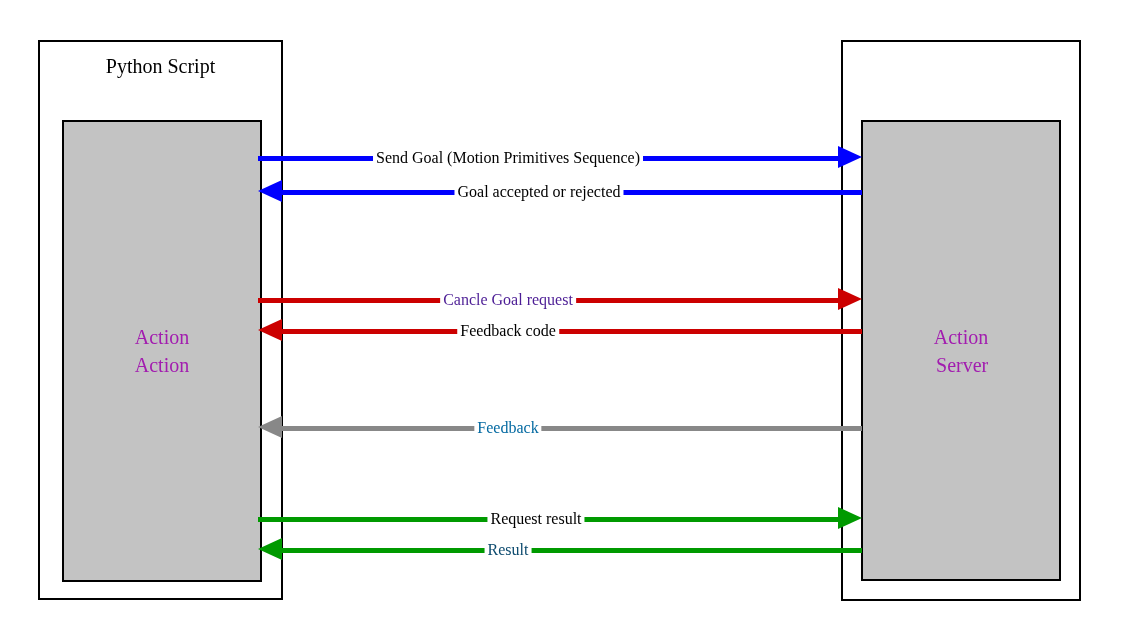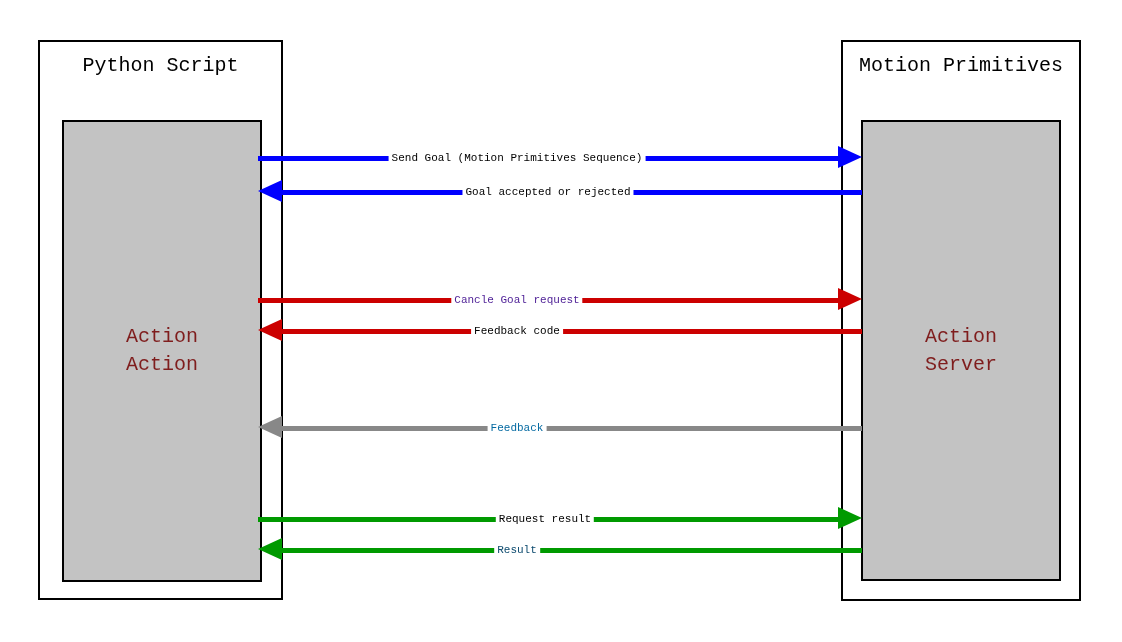--- a/index.html
+++ b/index.html
@@ -2,21 +2,21 @@
 <html><head>
 <meta charset="utf-8">
 <style>
   * { box-sizing: border-box; margin: 0; padding: 0; }
   html, body { background: #ffffff; }
   .canvas {
     position: relative;
     width: 1122px;
     height: 642px;
     background: #ffffff;
-    font-family: Liberation Mono, monospace;
+    font-family: Liberation Serif, serif;
     overflow: hidden;
   }
   .entity {
     position: absolute;
     background: #ffffff;
     border: 2px solid #000000;
   }
   .entity-title {
     width: 100%;
     text-align: center;
@@ -27,24 +27,24 @@
   }
   .inner-box {
     position: absolute;
     background: #c3c3c3;
     border: 2px solid #000000;
     display: flex;
     align-items: center;
     justify-content: center;
   }
   .inner-label {
-    text-align: left;
+    text-align: right;
     font-size: 20px;
     line-height: 28px;
-    color: #7f1d1d;
+    color: #a21caf;
   }
   .arrow { position: absolute; }
   .arrow .shaft { position: absolute; height: 5px; top: -2px; }
   .arrow .head-right {
     position: absolute;
     right: 0;
     top: -12px;
     width: 0; height: 0;
     border-top: 11px solid transparent;
     border-bottom: 11px solid transparent;
@@ -52,43 +52,42 @@
   .arrow .head-left {
     position: absolute;
     left: 0;
     top: -12px;
     width: 0; height: 0;
     border-top: 11px solid transparent;
     border-bottom: 11px solid transparent;
   }
   .arrow .arrow-label {
     position: absolute;
-    left: 259px;
+    left: 250px;
     top: 0;
     transform: translate(-50%, -50%);
     background: #ffffff;
     padding: 0 3px;
-    font-size: 11px;
+    font-size: 16px;
     white-space: nowrap;
   }
 </style>
 </head>
 <body>
 
 <div class="canvas">
 
   <div class="entity" style="left:38px; top:40px; width:245px; height:560px;">
     <div class="entity-title">
         <div>Python Script</div>
       </div>
   </div>
 
   <div class="entity" style="left:841px; top:40px; width:240px; height:561px;">
     <div class="entity-title">
-        <div>Motion Primitives</div>
       </div>
   </div>
 
   <div class="inner-box" style="left:62px; top:120px; width:200px; height:462px;">
     <div class="inner-label">
         <div>Action</div>
         <div>Action</div>
       </div>
   </div>
 

